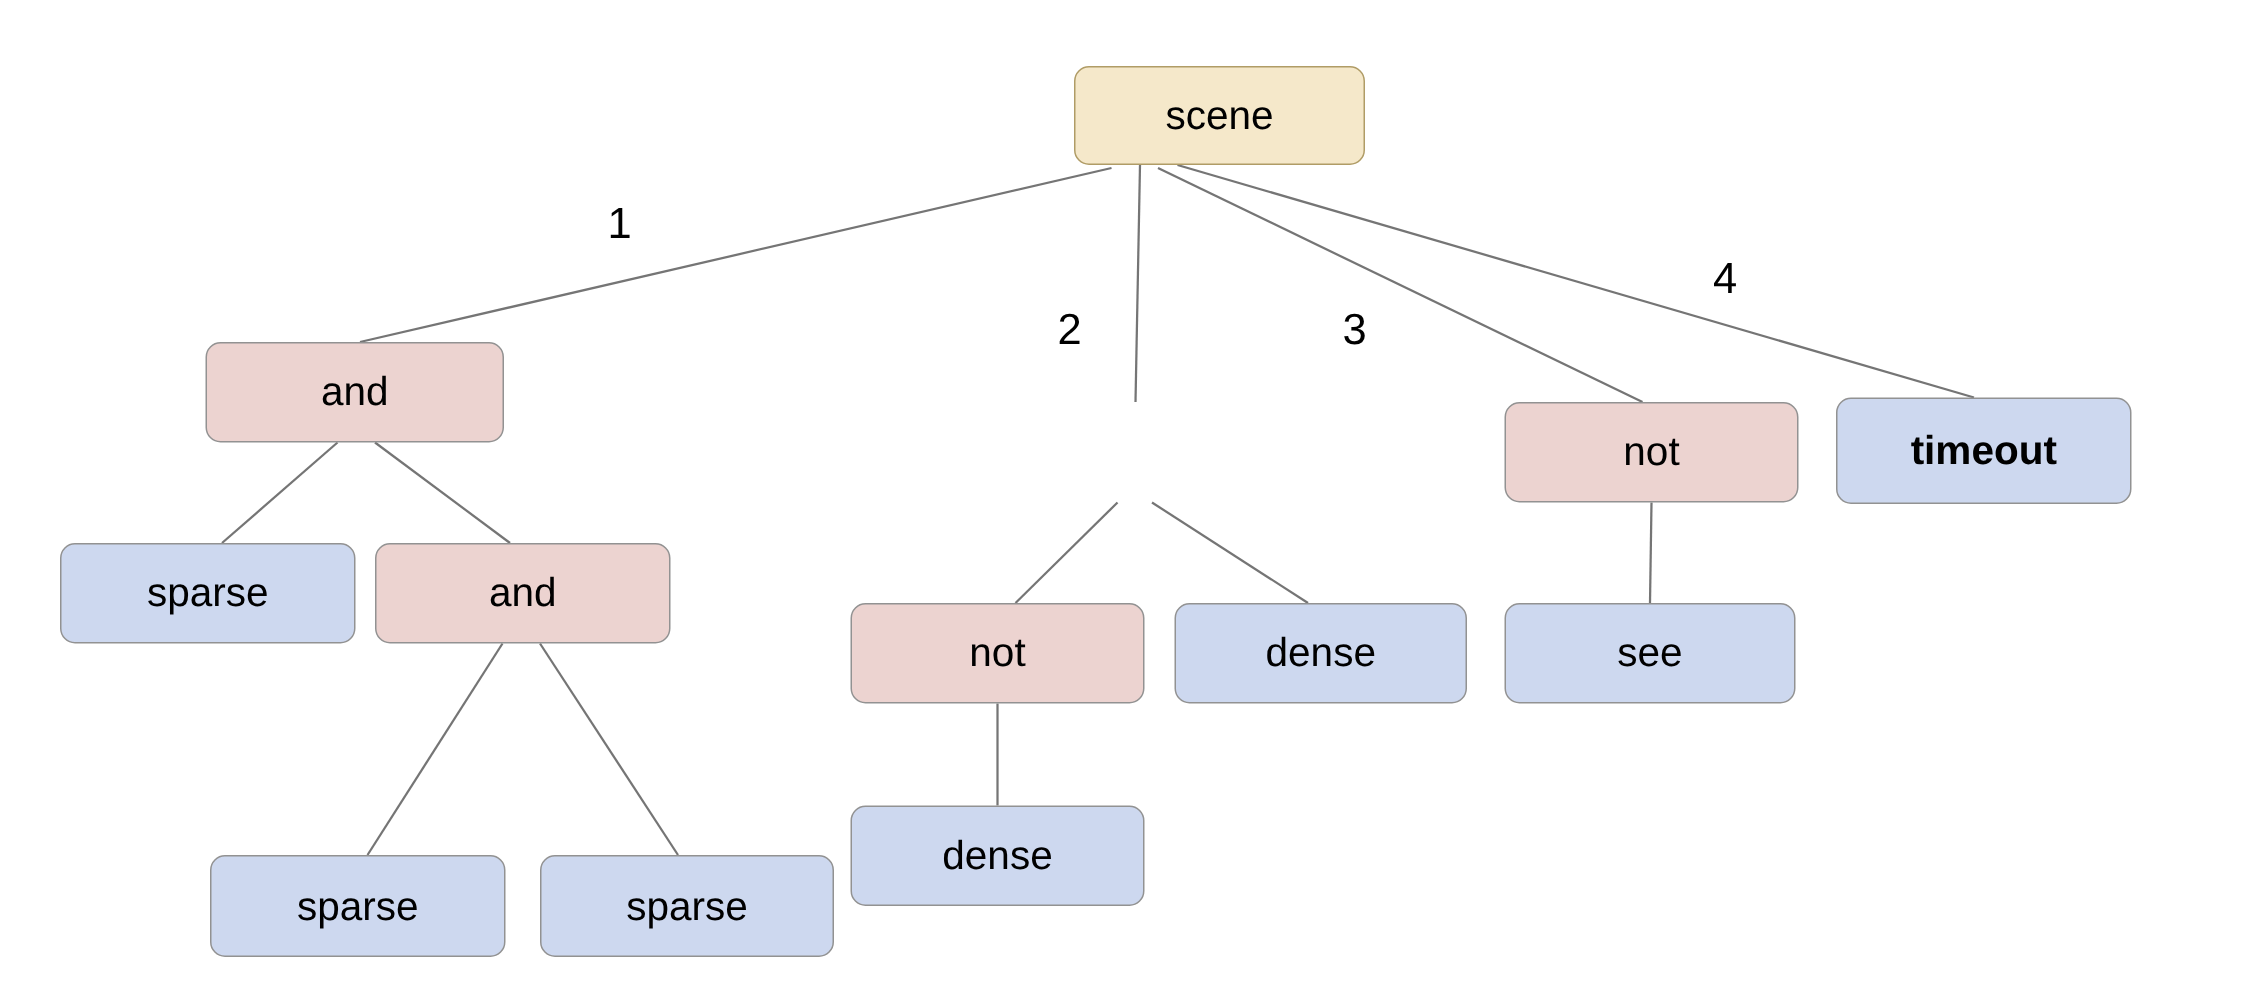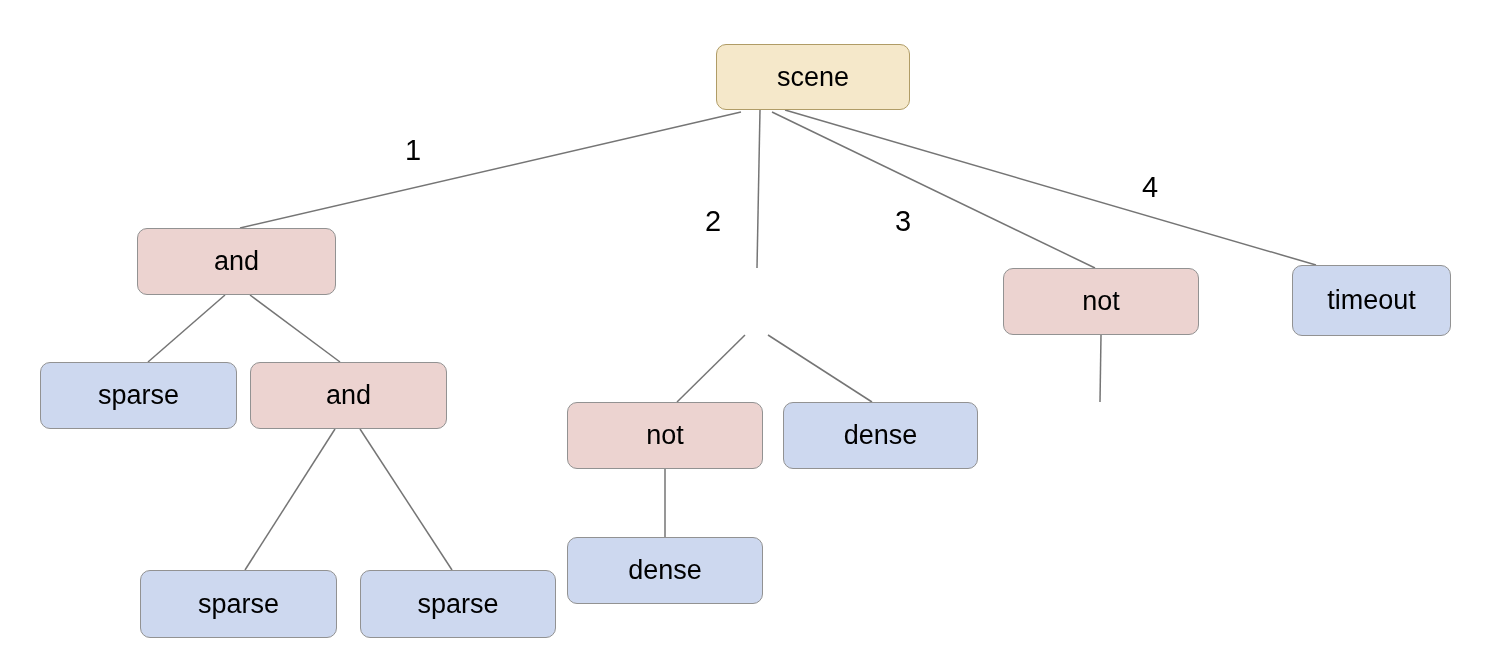--- a/index.html
+++ b/index.html
@@ -92,40 +92,43 @@
 
   <div class="node operator" style="left:137px; top:228px; width:199px; height:67px;">
     <span>and</span>
   </div>
 
 
   <div class="node operator" style="left:1003px; top:268px; width:196px; height:67px;">
     <span>not</span>
   </div>
 
-  <div class="node leaf" style="left:1292px; top:265px; width:159px; height:71px;">
+  <div class="node leaf" style="left:1224px; top:265px; width:197px; height:71px;font-weight:bold;">
     <span>timeout</span>
   </div>
 
   <div class="node leaf" style="left:40px; top:362px; width:197px; height:67px;">
     <span>sparse</span>
   </div>
 
   <div class="node operator" style="left:250px; top:362px; width:197px; height:67px;">
     <span>and</span>
   </div>
 
   <div class="node operator" style="left:567px; top:402px; width:196px; height:67px;">
     <span>not</span>
   </div>
 
   <div class="node leaf" style="left:783px; top:402px; width:195px; height:67px;">
     <span>dense</span>
   </div>
 
+  <div class="node leaf" style="left:1003px; top:402px; width:194px; height:67px;">
+    <span>see</span>
+  </div>
 
   <div class="node leaf" style="left:140px; top:570px; width:197px; height:68px;">
     <span>sparse</span>
   </div>
 
   <div class="node leaf" style="left:360px; top:570px; width:196px; height:68px;">
     <span>sparse</span>
   </div>
 
   <div class="node leaf" style="left:567px; top:537px; width:196px; height:67px;">

